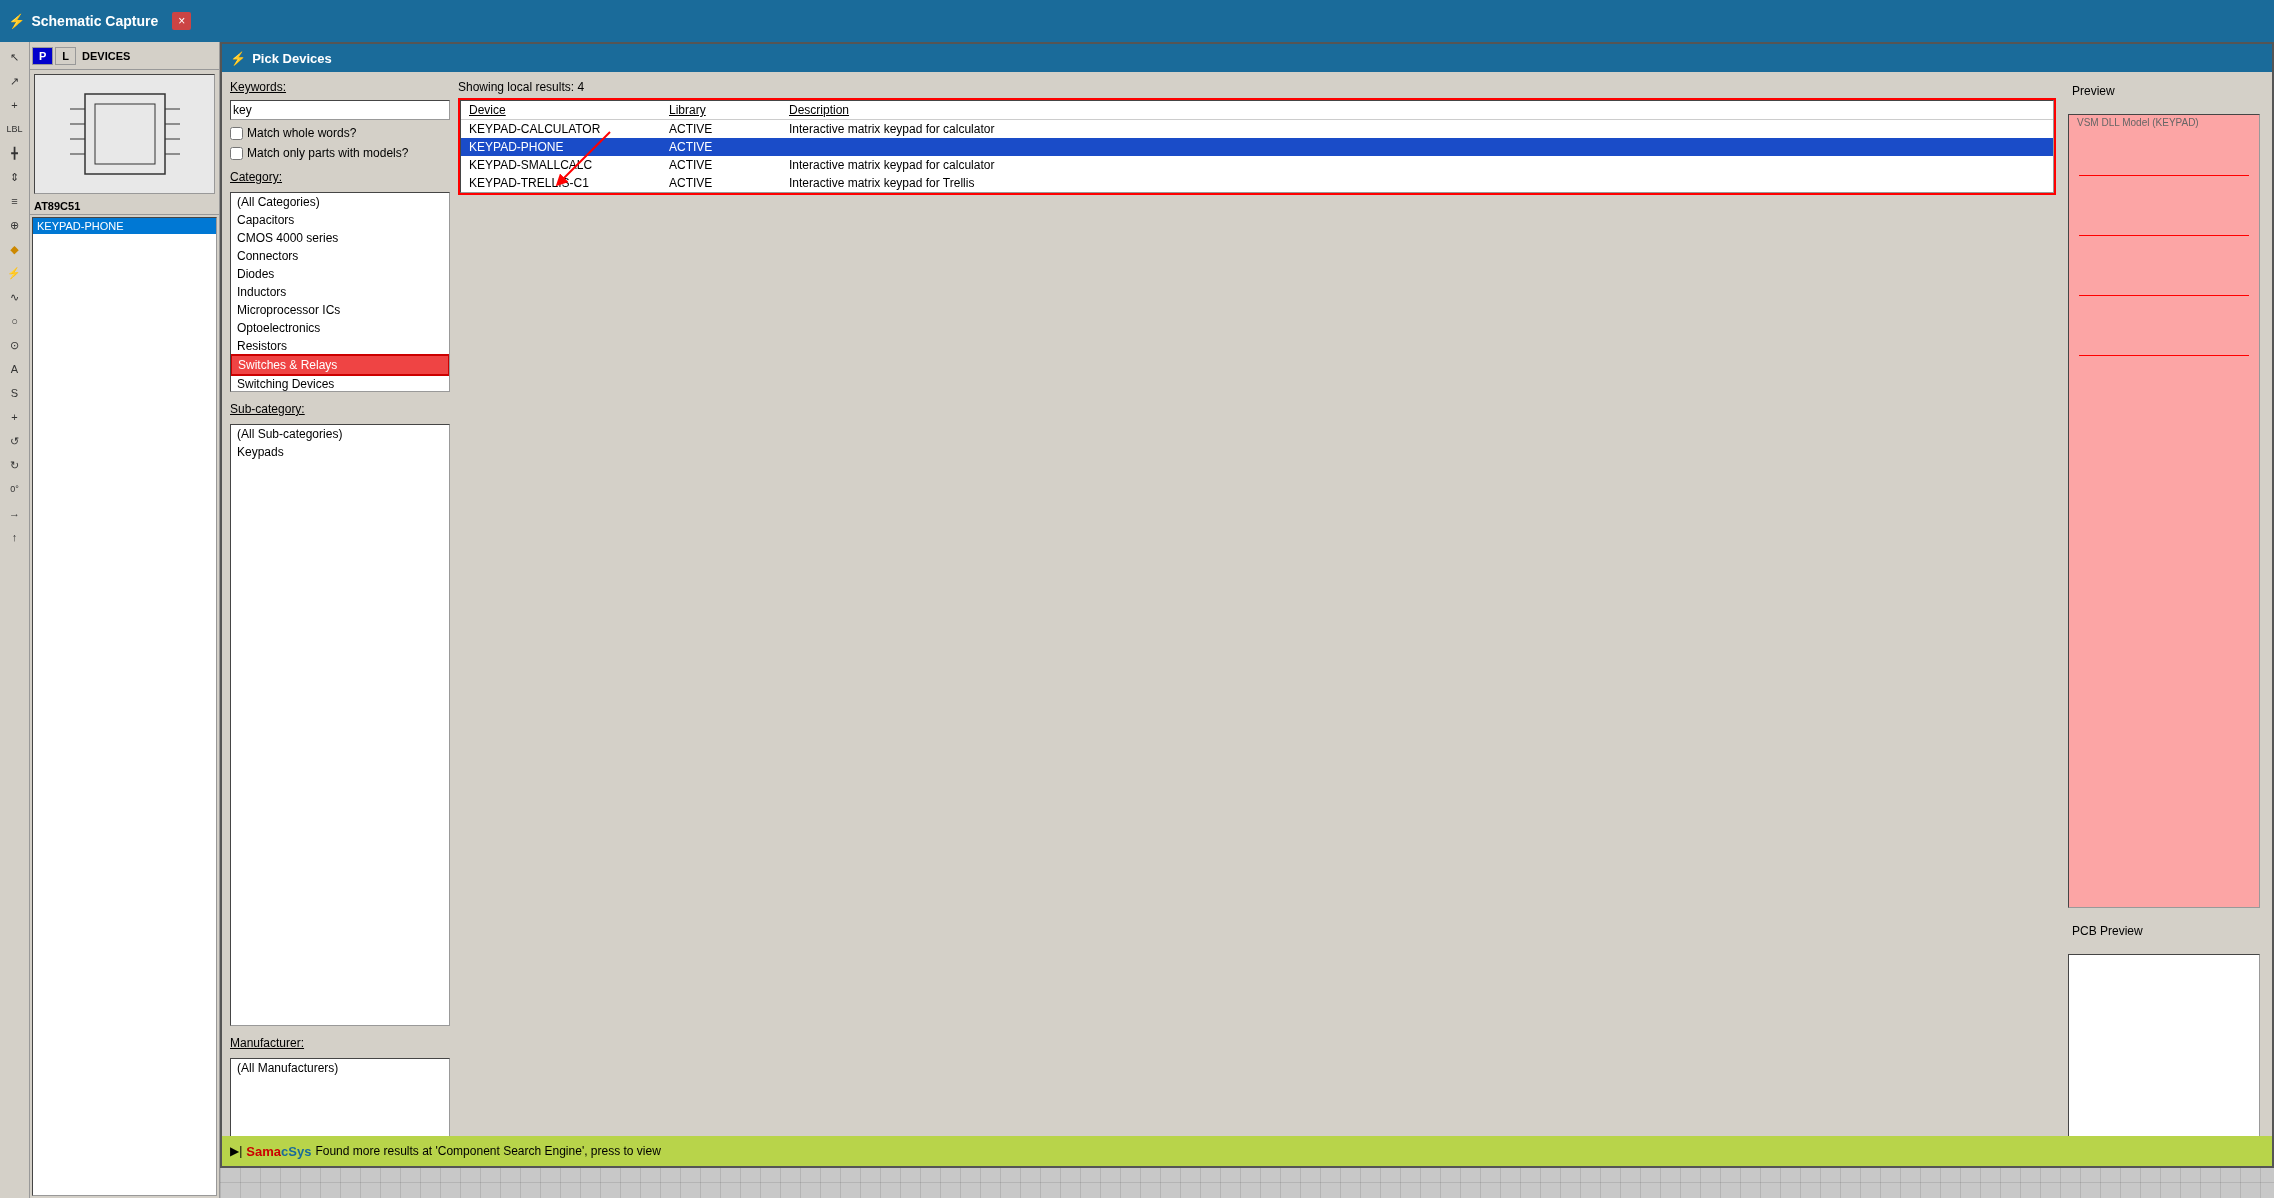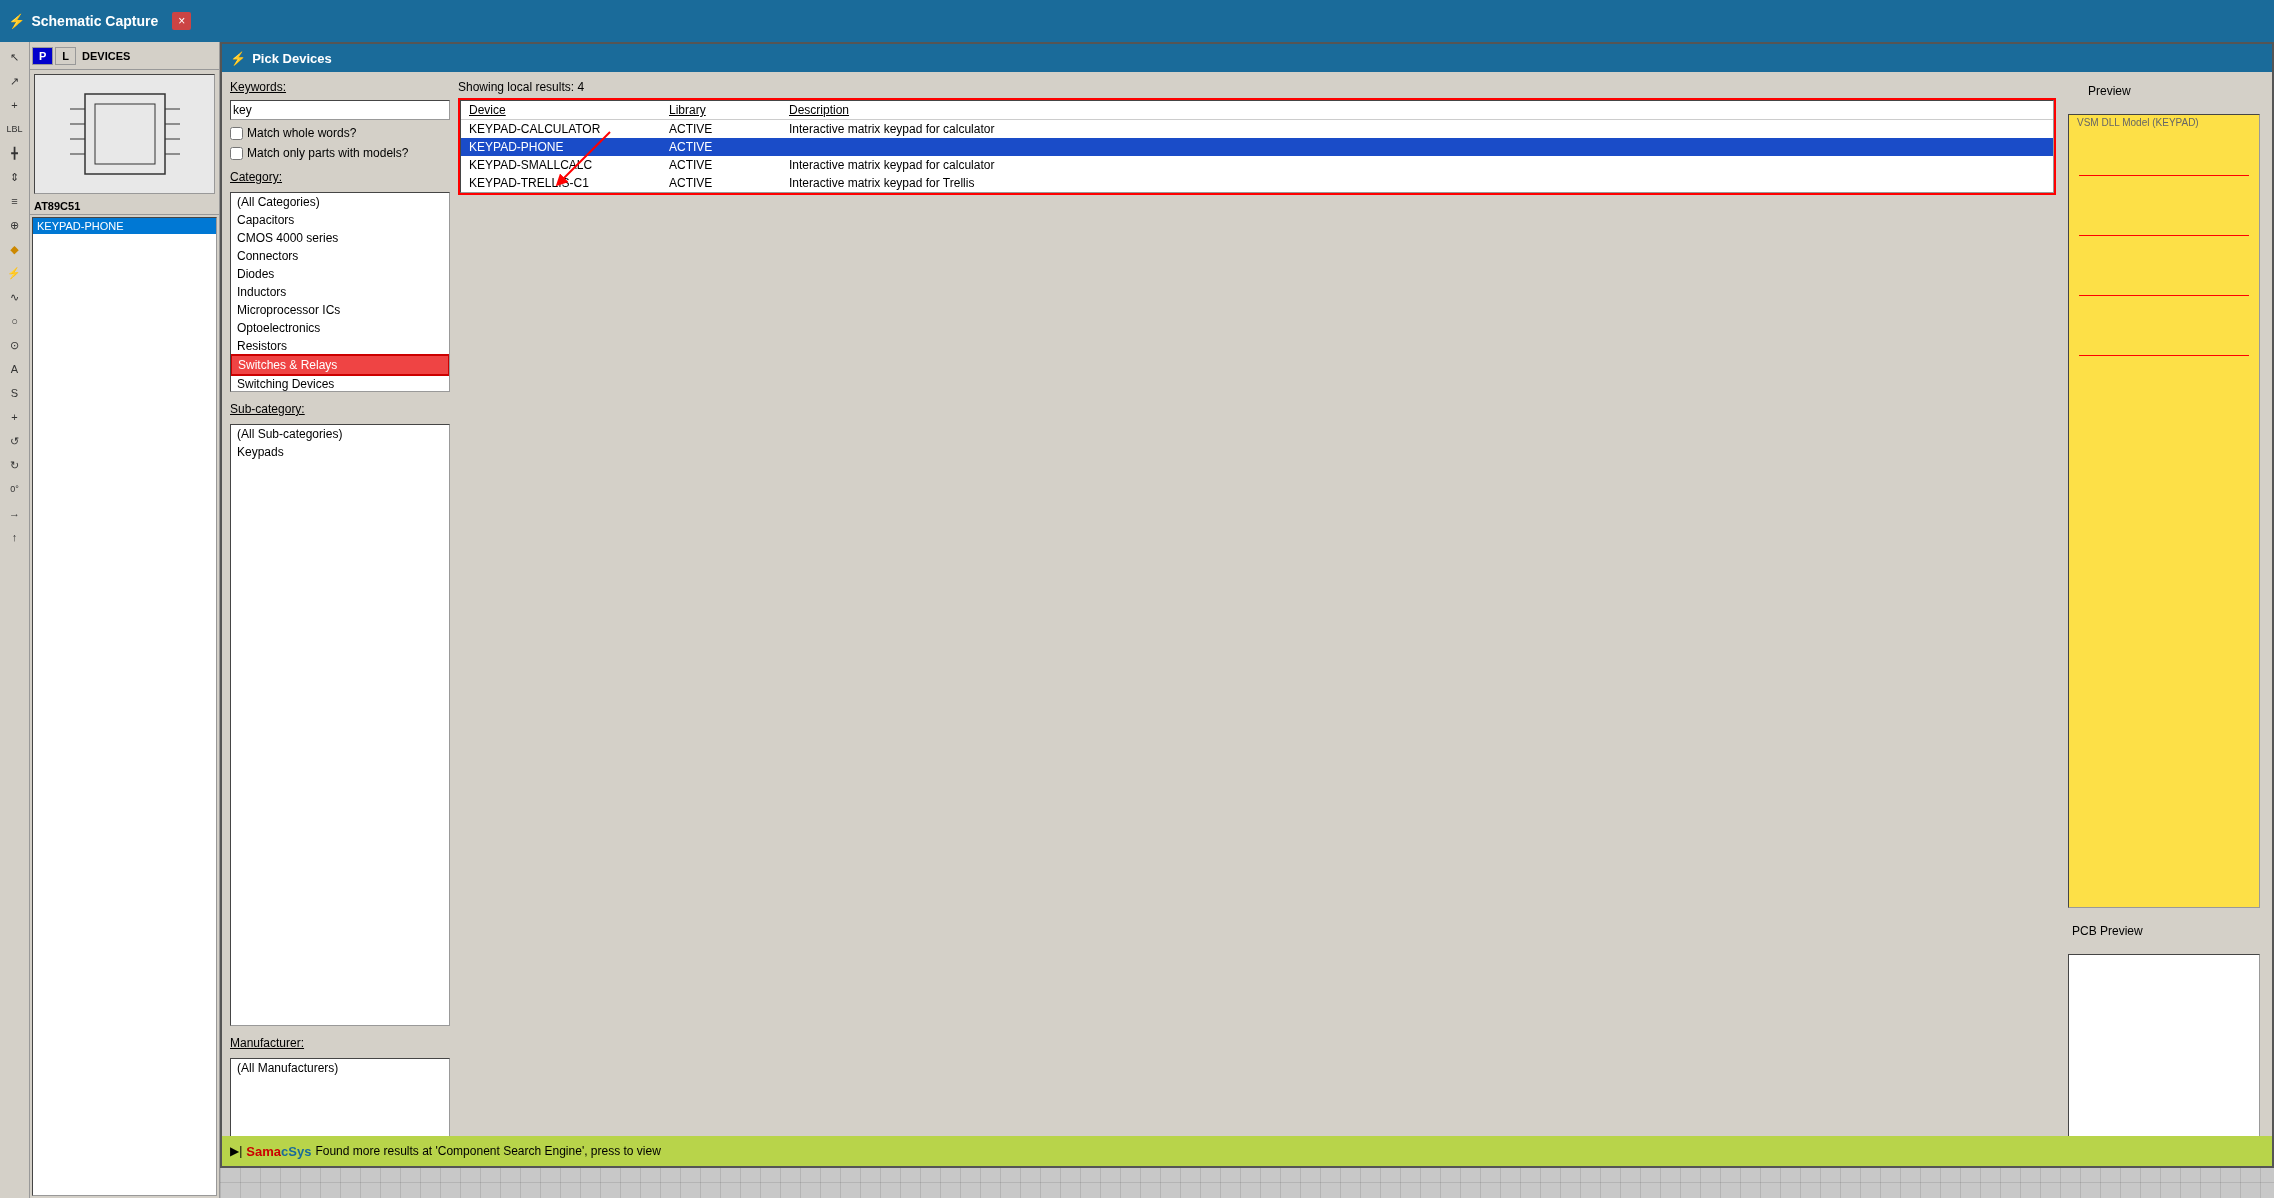--- a/index.html
+++ b/index.html
@@ -281,25 +281,24 @@
 
     
     .results-wrapper {
       border: 2px solid red;
       margin: 0;
     }
     .preview-title {
       font-size: 12px;
       padding: 4px 8px;
       font-weight: normal;
-      margin-left: 16px;
     }
     .preview-box {
       flex: 1;
-      background: #fde047;
+      background: #fca5a5;
       border: 1px inset #999;
       margin: 4px;
       position: relative;
     }
     .preview-label {
       font-size: 10px;
       padding: 2px 8px;
       color: #666;
     }
     .pcb-preview-title {

